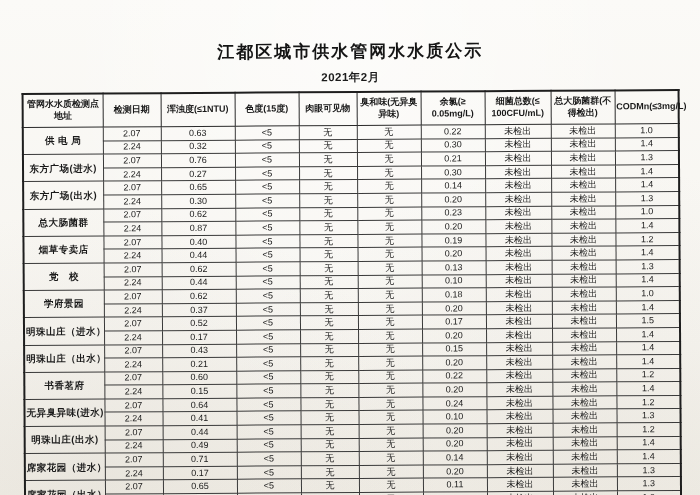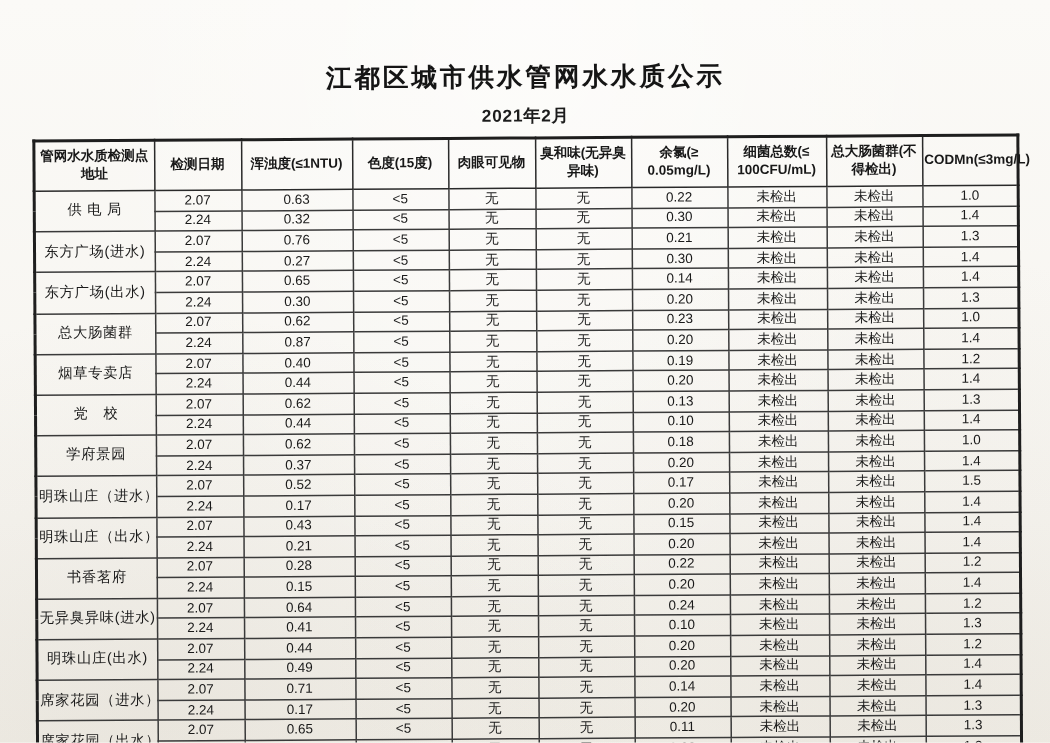--- a/index.html
+++ b/index.html
@@ -72,21 +72,21 @@
     line-height: 1;
     padding: 0 1px;
     height: 12.6px;
     text-align: center;
     vertical-align: middle;
     white-space: nowrap;
     overflow: hidden;
     color: #1a1a1a;
   }
   table.wq td.addr {
-    font-weight: 400;
+    font-weight: 700;
     font-size: 9.5px;
     letter-spacing: 0.5px;
   }
   table.wq tr.group-start td {
     border-top: 1.8px solid #1e1e1e;
   }
   
   col.c-addr     { width: 80px; }
   col.c-date     { width: 58px; }
   col.c-turb     { width: 74px; }
@@ -336,21 +336,21 @@
           <td>无</td>
           <td>无</td>
           <td>0.20</td>
           <td>未检出</td>
           <td>未检出</td>
           <td>1.4</td>
         </tr>
         <tr class="group-start">
           <td rowspan="2" class="addr">书香茗府</td>
           <td>2.07</td>
-          <td>0.28</td>
+          <td>0.60</td>
           <td>&lt;5</td>
           <td>无</td>
           <td>无</td>
           <td>0.22</td>
           <td>未检出</td>
           <td>未检出</td>
           <td>1.2</td>
         </tr>
         <tr>
           <td>2.24</td>

